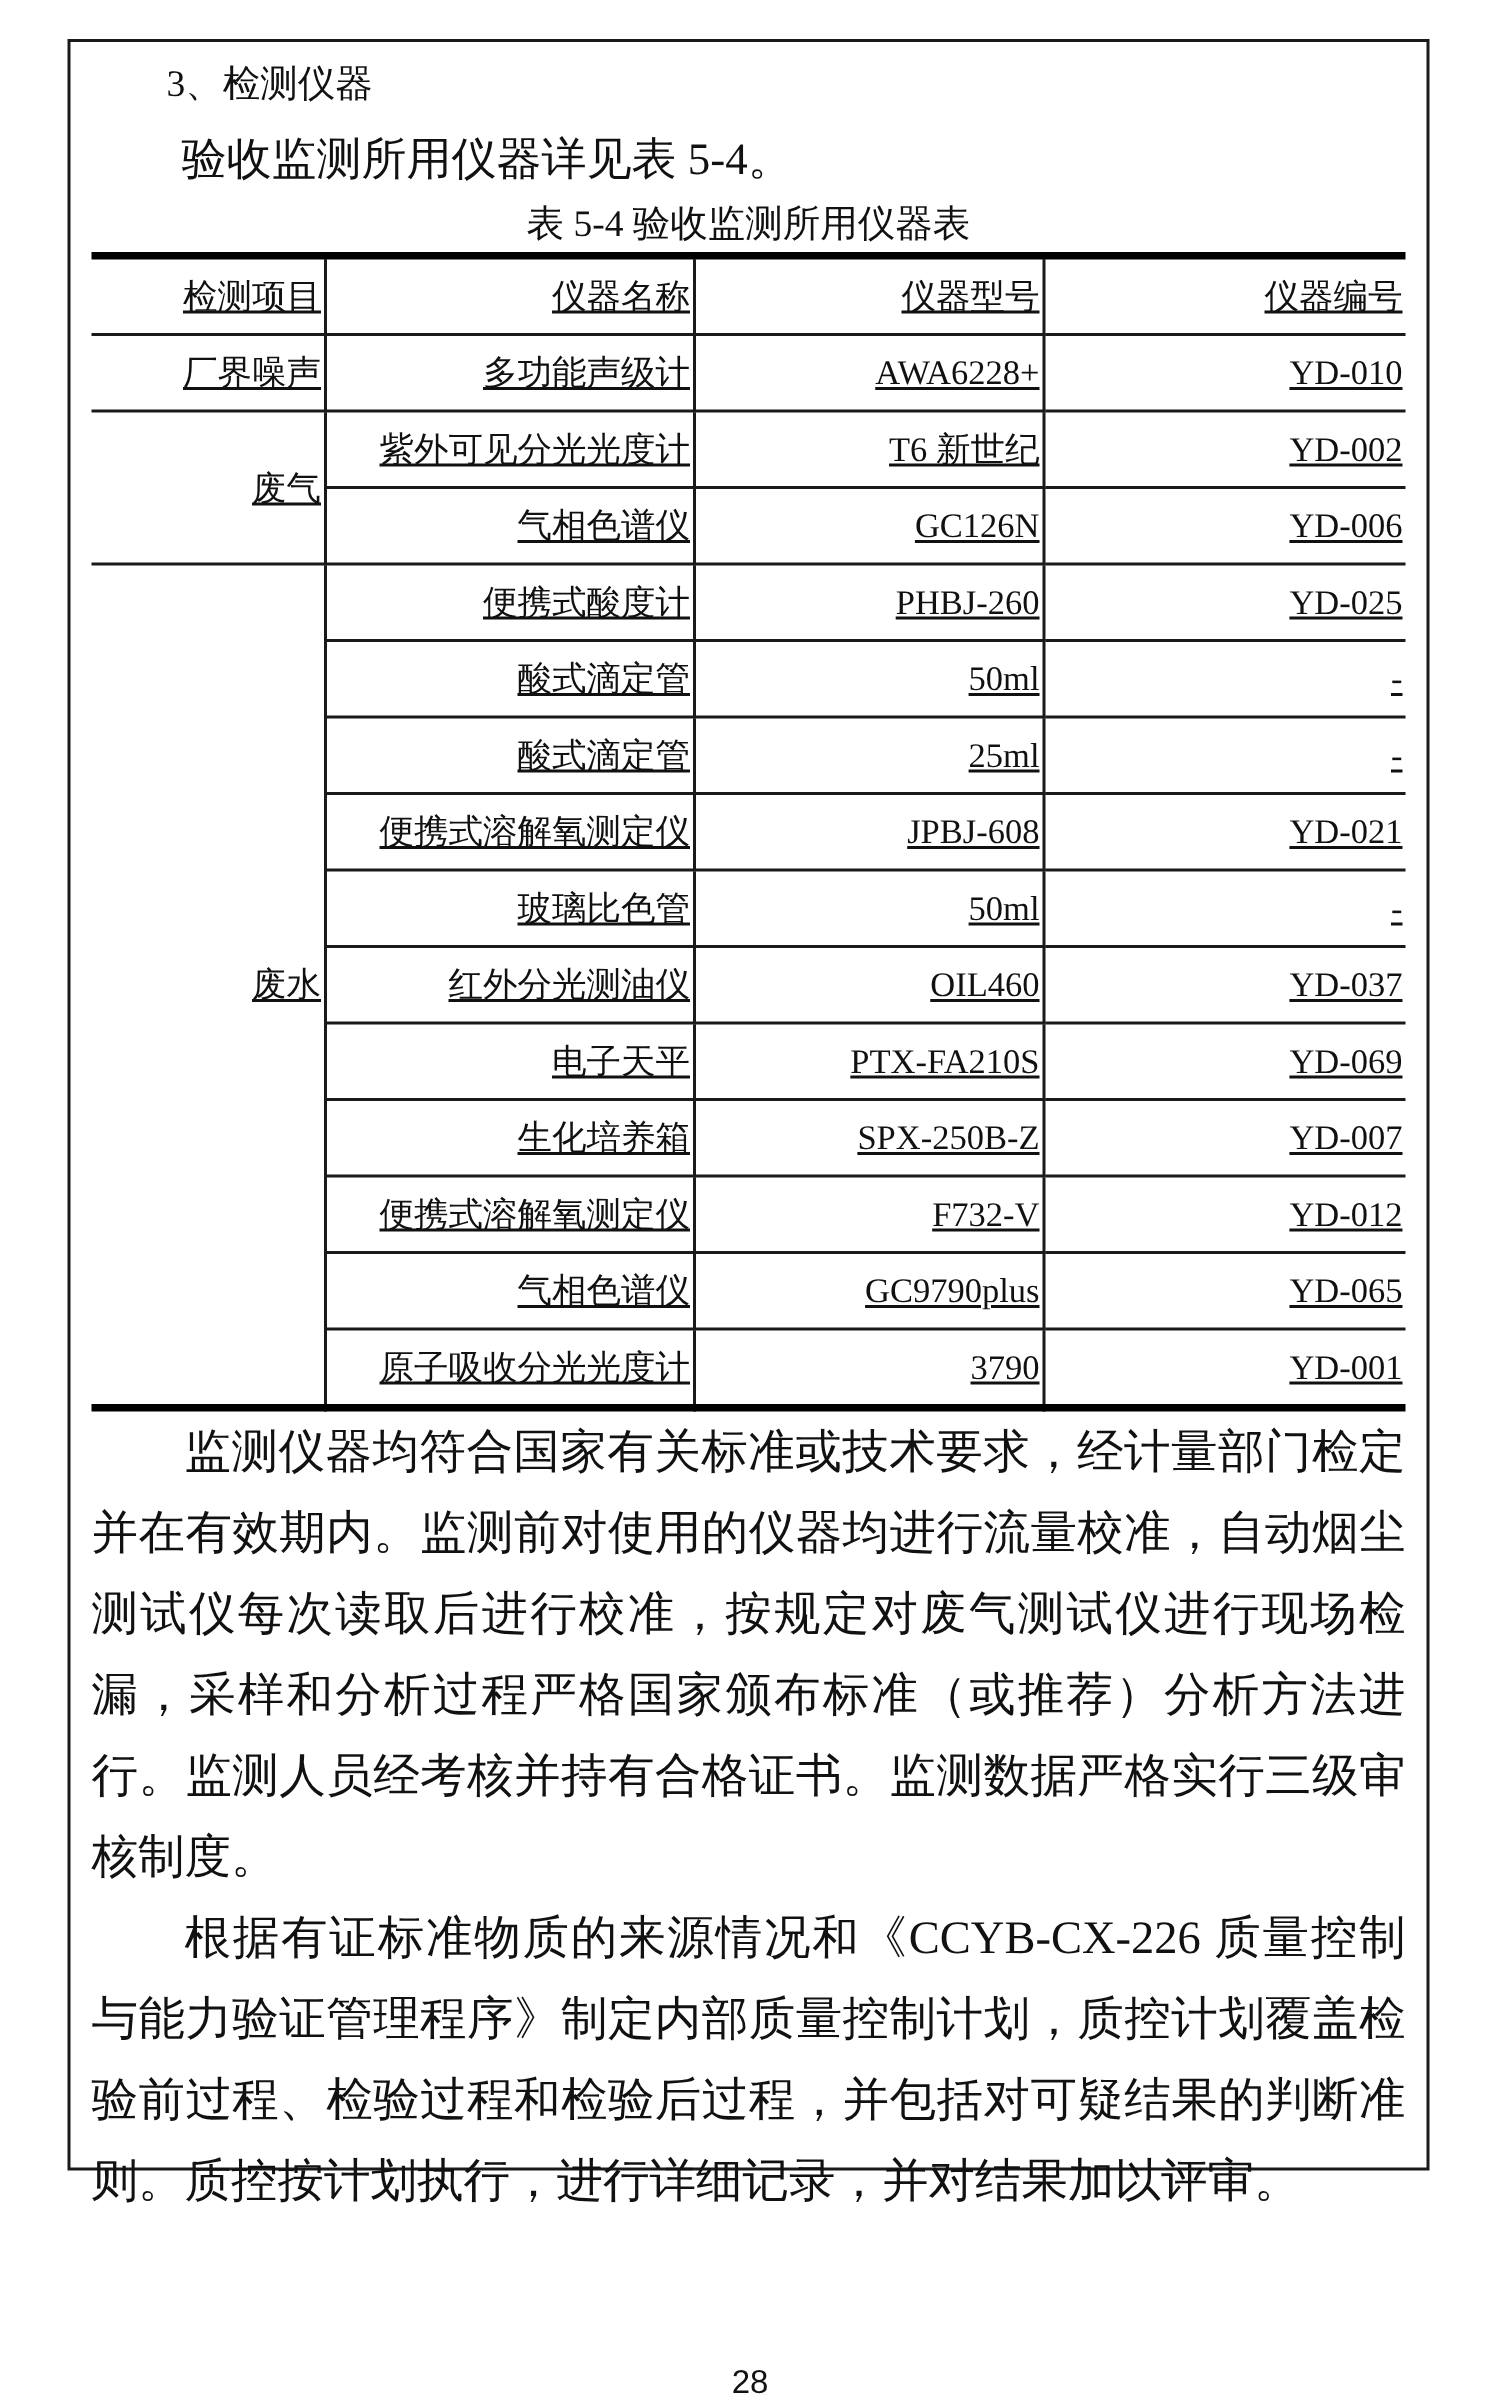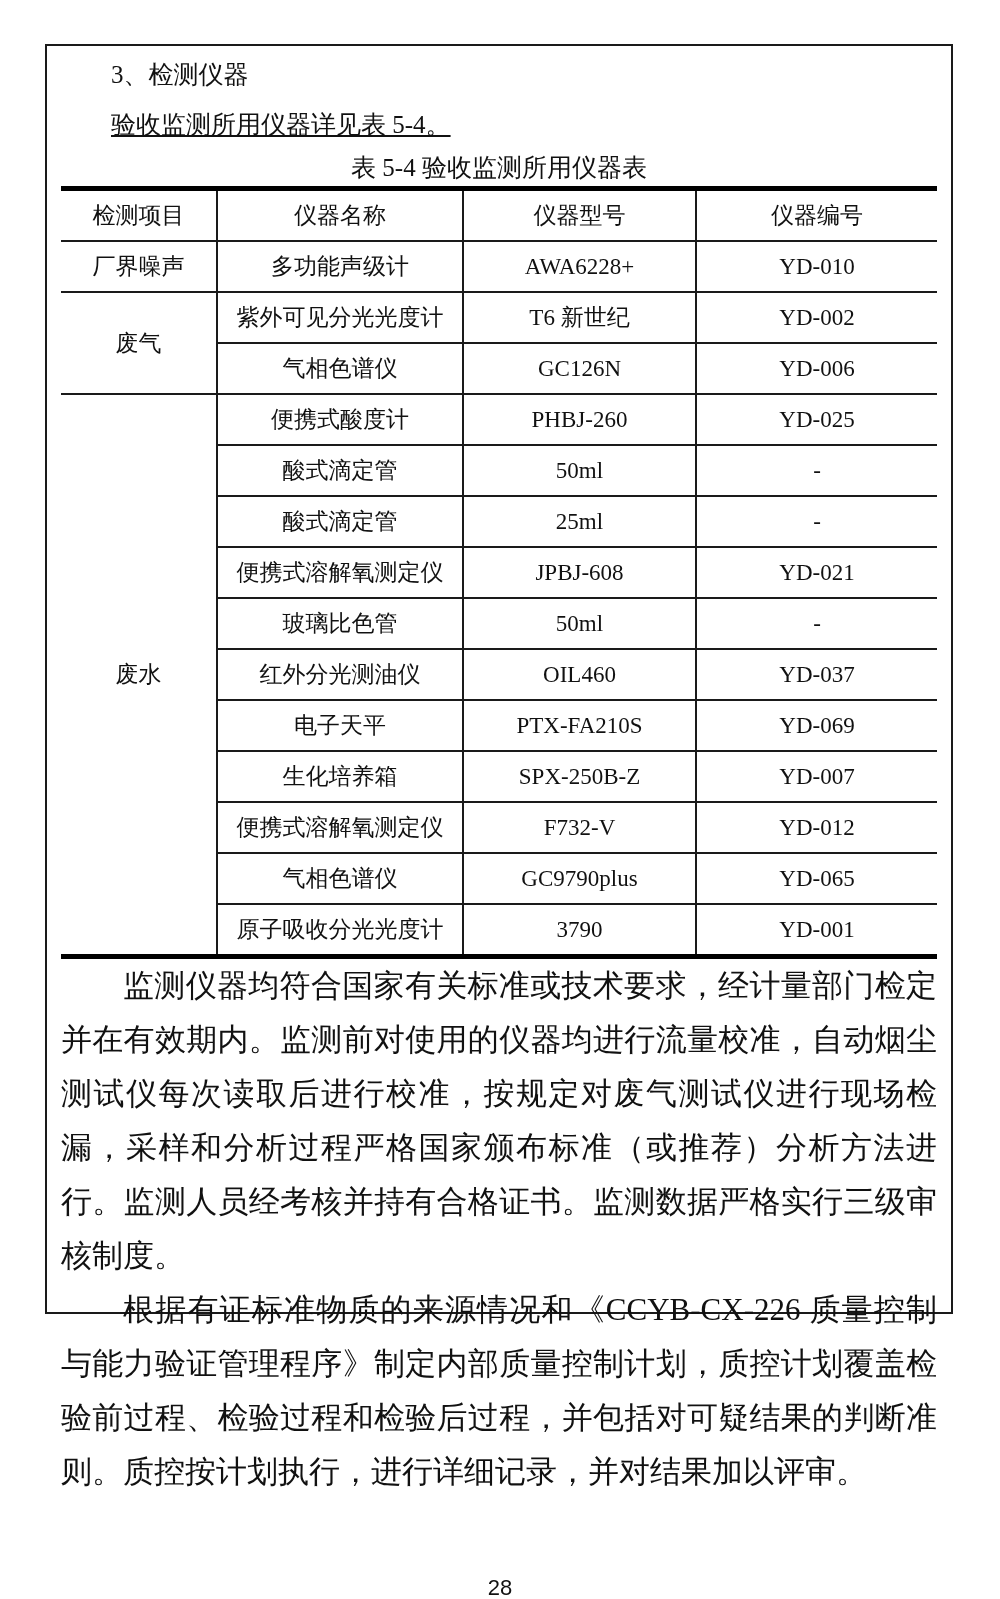--- a/index.html
+++ b/index.html
@@ -12,45 +12,44 @@
   .page {
     position: relative;
     width: 1000px;
     height: 1599px;
     background: #ffffff;
     overflow: hidden;
   }
   .page-border {
     position: absolute;
     left: 45px;
-    top: 44px;
+    top: 26px;
     width: 908px;
-    height: 1270px;
+    height: 1421px;
     border: 2px solid #1a1a1a;
     box-sizing: border-box;
     overflow: visible;
   }
   .content {
     position: relative;
     padding: 0 14px;
   }
   .heading {
     margin: 4px 0 0 0;
     font-size: 25px;
     line-height: 50px;
     text-indent: 2em;
     white-space: nowrap;
   }
   .intro-line {
     margin: 0;
-    font-size: 25px;
+    font-size: 30px;
     line-height: 50px;
     text-indent: 2em;
     white-space: nowrap;
-    text-decoration: underline;
   }
   .table-title {
     margin: 0;
     font-size: 25px;
     font-weight: normal;
     line-height: 36px;
     text-align: center;
   }
   table.instruments {
     width: 876px;
@@ -58,26 +57,27 @@
     table-layout: fixed;
     border-top: 5px solid #000000;
     border-bottom: 5px solid #000000;
     border-left: hidden;
     border-right: hidden;
   }
   table.instruments th,
   table.instruments td {
     border: 2px solid #1a1a1a;
     height: 49px;
-    text-align: center;
+    text-align: right;
     vertical-align: middle;
     font-size: 23px;
     font-weight: normal;
     padding: 0 2px;
     overflow: hidden;
+    text-decoration: underline;
   }
   .section5-heading {
     margin: 36px 0 0 0;
     font-size: 25px;
     line-height: 54px;
     text-indent: 2em;
     white-space: nowrap;
   }
   .body-para {
     margin: 0;

